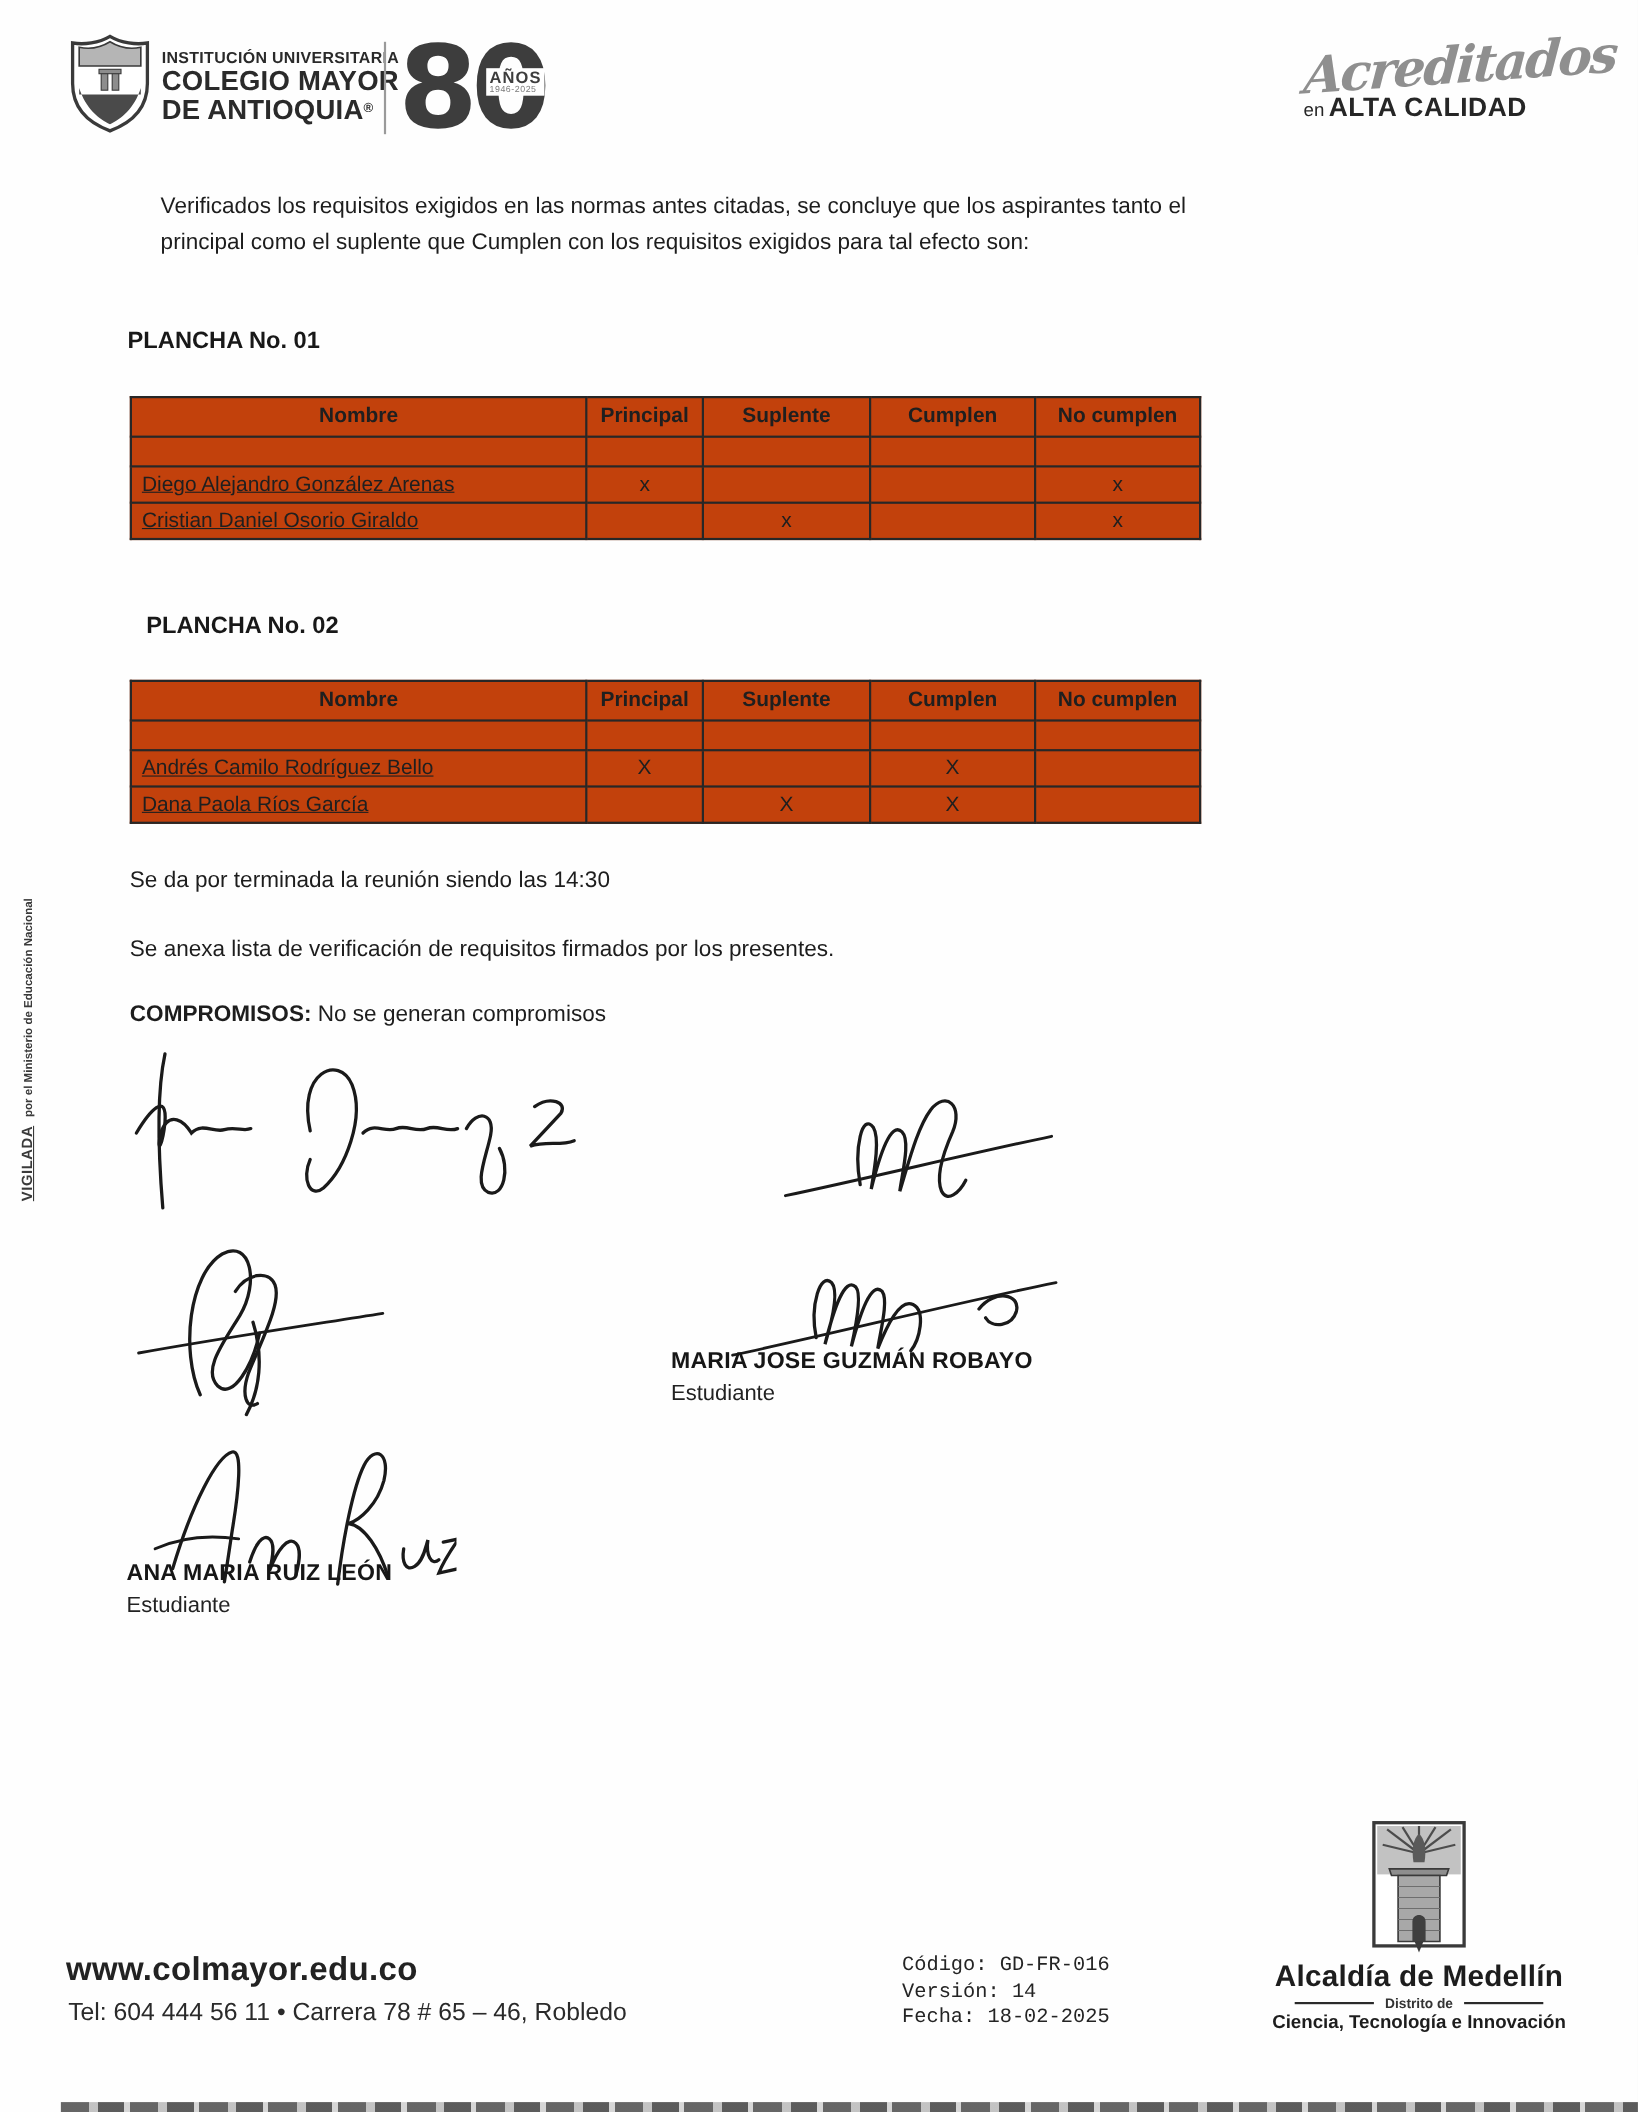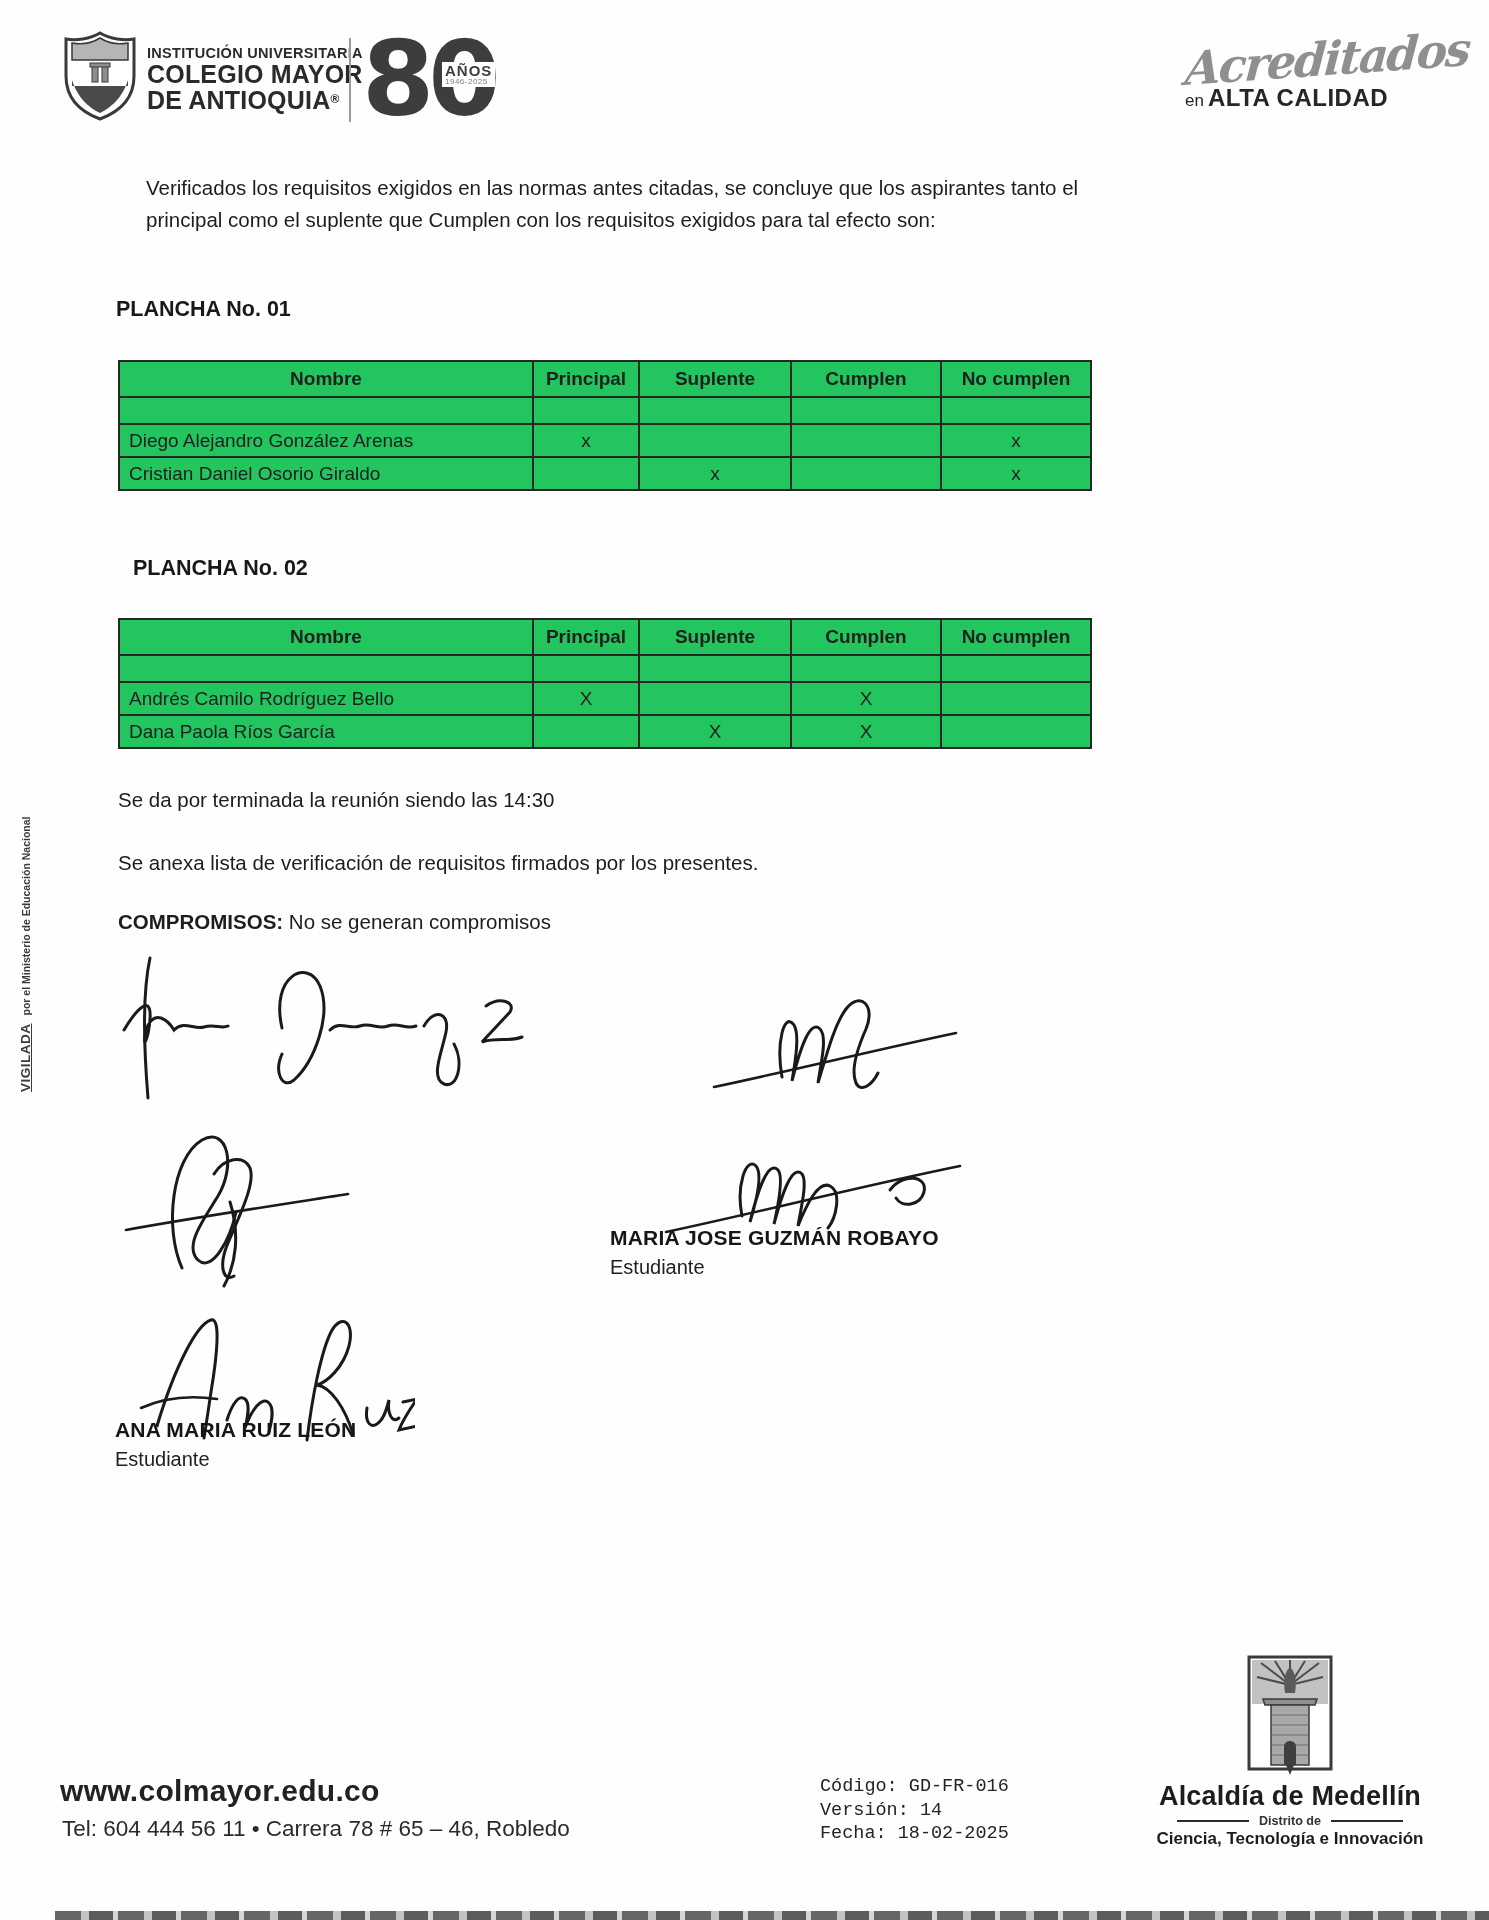--- a/index.html
+++ b/index.html
@@ -37,26 +37,26 @@
   .accred .en { font-size: 17px; font-weight: normal; margin-right: 4px; }
   .accred .alta { font-size: 24px; font-weight: 800; letter-spacing: .5px; }
 
   
   .intro { left: 146px; top: 172px; width: 968px; font-size: 20.5px; line-height: 1.55; color: #1d1d1d; }
   .plancha-title { font-size: 21.5px; font-weight: bold; color: #181818; }
   .pt1 { left: 116px; top: 297px; }
   .pt2 { left: 133px; top: 556px; }
 
   
-  table.doc { border-collapse: collapse; table-layout: fixed; width: 972px; background: #22c55e; padding-left: 46px; }
+  table.doc { border-collapse: collapse; table-layout: fixed; width: 972px; background: #c2410c; padding-left: 46px; }
   table.doc td, table.doc th { border: 2px solid #272727; font-size: 19px; overflow: hidden; }
   table.doc th { font-weight: bold; text-align: center; height: 36px; }
   table.doc tr.spacer td { height: 27px; }
   table.doc tr.datarow td { height: 33px; }
-  td.name-cell { text-align: left; padding-left: 9px; font-size: 19.5px; }
+  td.name-cell { text-align: left; padding-left: 9px; font-size: 19.5px; text-decoration: underline; }
   td.mark-cell { text-align: center; font-size: 19px; }
   .tbl1 { left: 118px; top: 360px; }
   .tbl2 { left: 118px; top: 618px; }
   col.c-nombre { width: 414px; } col.c-principal { width: 106px; }
   col.c-suplente { width: 152px; } col.c-cumplen { width: 150px; } col.c-nocumplen { width: 150px; }
 
   .closing-line { left: 118px; font-size: 20.5px; color: #1d1d1d; }
   .cl1 { top: 788px; } .cl2 { top: 851px; } .cl3 { top: 910px; }
   .bold { font-weight: bold; }
 

